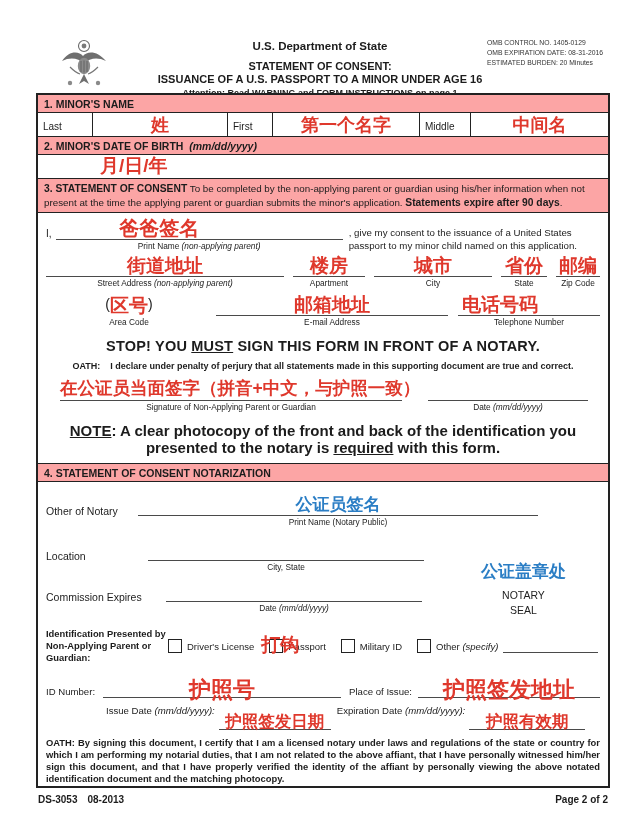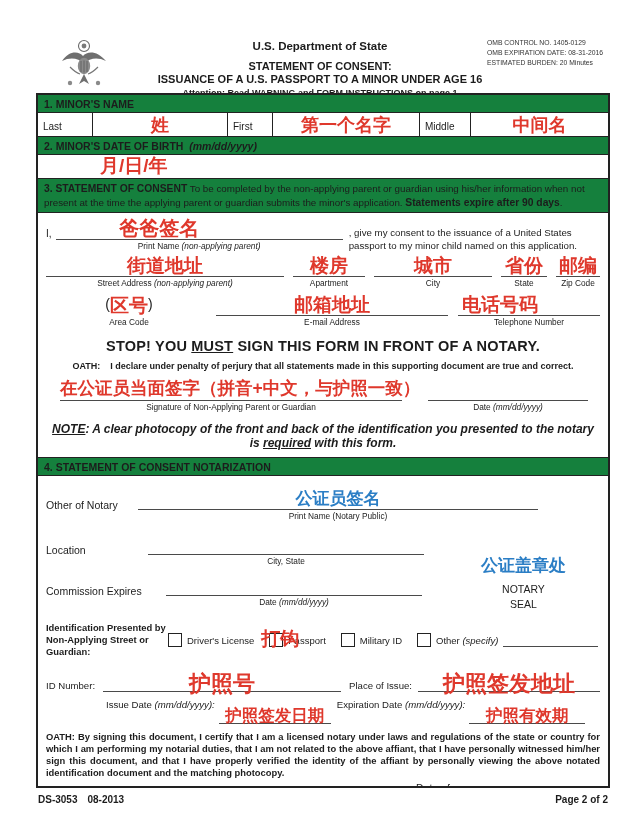--- a/index.html
+++ b/index.html
@@ -9,21 +9,21 @@
   .hdr-seal{position:absolute;left:60px;top:37px;width:48px;height:54px;}
   .hdr-center{position:absolute;left:120px;top:40px;width:400px;text-align:center;}
   .hdr-agency{font-size:11.5px;font-weight:bold;}
   .hdr-title1{font-size:11px;font-weight:bold;margin-top:8px;}
   .hdr-title2{font-size:11px;font-weight:bold;margin-top:1px;}
   .hdr-attn{font-size:9px;font-weight:bold;margin-top:3px;}
   .hdr-omb{position:absolute;right:28px;top:38px;width:125px;font-size:6.8px;line-height:1.45;color:#333;}
   
   .formbox{position:absolute;left:36px;top:93px;width:574px;height:695px;border:2px solid #222;
            box-sizing:border-box;display:flex;flex-direction:column;background:#fff;}
-  .bar{background:#15803d;border-bottom:1.5px solid #222;padding:3px 6px 2px 6px;
+  .bar{background:#fca5a5;border-bottom:1.5px solid #222;padding:3px 6px 2px 6px;
        font-size:10.5px;font-weight:bold;flex:0 0 auto;}
   .bar i{font-weight:bold;}
   .bar.multi{font-weight:normal;font-size:9.8px;line-height:1.3;padding:3px 6px;}
   .bar.multi b{font-size:10.3px;}
   .bar.topless{border-top:1.5px solid #222;}
   
   .name-row{display:flex;height:23px;border-bottom:1.5px solid #222;flex:0 0 auto;}
   .name-row .lab{font-size:10px;padding:4px 4px 0 5px;}
   .name-row .cell{border-left:1px solid #222;display:flex;align-items:center;justify-content:center;}
   .name-row .cell:first-child{border-left:none;}
@@ -59,21 +59,21 @@
   
   .stop{font-size:14.5px;font-weight:bold;text-align:center;margin-top:11px;letter-spacing:.2px;}
   .oath1{font-size:9px;font-weight:bold;text-align:center;margin-top:7px;}
   .oath1 .gap{display:inline-block;width:10px;}
   
   .sigrow{display:flex;align-items:flex-end;margin-top:5px;}
   .sigcol{width:342px;margin-left:14px;}
   .sig-zh{font-size:17.5px;line-height:24px;white-space:nowrap;}
   .datecol{width:160px;margin-left:auto;margin-right:12px;}
   .datecol .uline{height:14px;}
-  .note{font-size:12px;font-weight:bold;text-align:center;margin:10px 0 7px 0;font-style:italic;}
+  .note{font-size:15px;font-weight:bold;text-align:center;margin:10px 0 7px 0;}
   
   .notar{flex:1 1 auto;position:relative;padding:0 8px;overflow:hidden;}
   .nrow{display:flex;align-items:flex-end;}
   .nlabel{font-size:10.5px;}
   .n-name{margin-top:13px;}
   .n-name .nlabel{width:92px;margin-bottom:10px;}
   .n-name .lcol{width:400px;}
   .blue-over{font-size:17px;text-align:center;line-height:20px;}
   .n-loc{margin-top:21px;}
   .n-loc .nlabel{width:102px;margin-bottom:10px;}
@@ -286,21 +286,21 @@
 
       <div class="nrow n-comm">
         <div class="nlabel">Commission Expires</div>
         <div class="lcol">
           <div class="uline" style="height:12px;"></div>
           <div class="sub"><span>Date </span><i>(mm/dd/yyyy)</i></div>
         </div>
       </div>
 
       <div class="n-id">
-        <div class="idlabel">Identification Presented by Non-Applying Street or Guardian:</div>
+        <div class="idlabel">Identification Presented by Non-Applying Parent or Guardian:</div>
         <div class="cbs">
           <div class="cb-item">
             <span class="cb-box"></span>
             <span class="cb-lab">Driver's License</span>
           </div>
           <div class="cb-item">
             <span class="cb-zh zh-red">打钩</span>
             <span class="cb-box"></span>
             <span class="cb-lab">Passport</span>
           </div>

